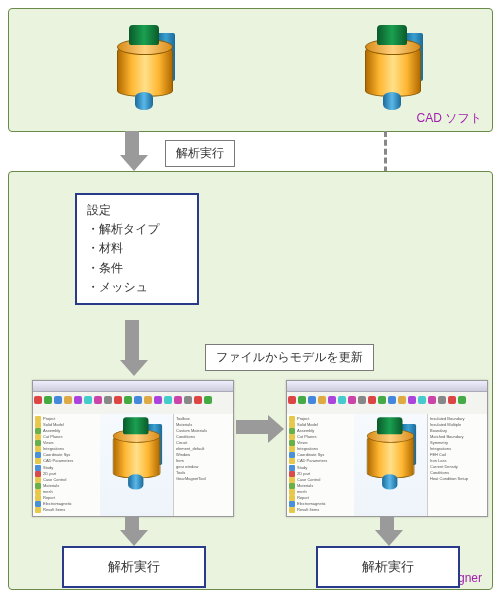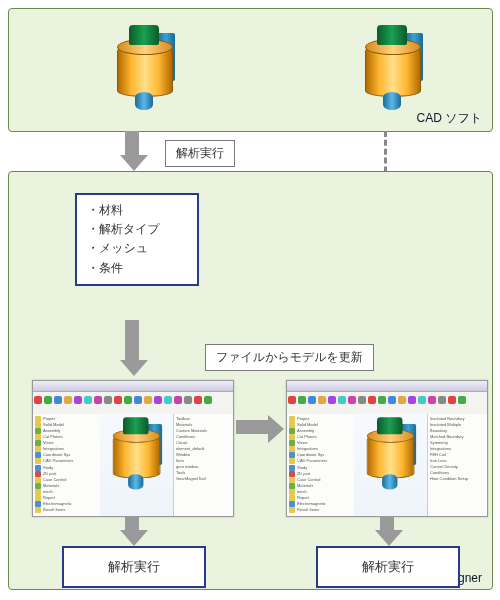--- a/index.html
+++ b/index.html
@@ -5,21 +5,21 @@
 html,body{margin:0;padding:0}
 body{
   width:500px;height:600px;
   font-family:"Meiryo","MS PGothic",sans-serif;
   font-size:13px;color:#333;
   background:#fff;
 }
 .panel{position:absolute;border:1px solid #6a8a4a;border-radius:4px;background:#eaf3de}
 .panel-cad{left:8px;top:8px;width:483px;height:122px}
 .panel-jmag{left:8px;top:171px;width:483px;height:417px}
-.panel-title{position:absolute;right:10px;bottom:4px;color:#0f172a;font-size:12px}
+.panel-title{position:absolute;right:10px;bottom:4px;color:#a21caf;font-size:12px}
 
 .label-box{position:absolute;border:1px solid #7a7a7a;background:#fff;padding:4px 10px;font-size:12px}
 .settings-box{position:absolute;border:2px solid #2a3a8a;background:#fff;padding:6px 10px;line-height:1.6;font-size:12px}
 
 .motor{position:absolute;width:70px;height:85px}
 .m-stator{position:absolute;left:8px;top:18px;width:54px;height:50px;
   background:linear-gradient(90deg,#b36b00 0%,#ffb733 25%,#ffe08a 50%,#ffb733 75%,#b36b00 100%);
   border:1px solid #8a5a00;border-radius:50%/12%}
 .m-stator:before{content:"";position:absolute;left:-1px;top:-7px;width:54px;height:14px;border:1px solid #8a5a00;border-radius:50%;background:linear-gradient(90deg,#d98c1a,#ffd280,#d98c1a)}
 .m-top{position:absolute;left:20px;top:-2px;width:30px;height:20px;background:linear-gradient(90deg,#0a5a2a,#1aa050,#0a5a2a);border-radius:4px 4px 2px 2px}
@@ -75,24 +75,25 @@
 <div class="label-box" style="left:165px;top:140px">解析実行</div>
 
 <div class="dash-col" style="left:384px;top:131px;height:236px"></div>
 <div class="dash-head" style="left:377px;top:366px"></div>
 
 <div class="panel panel-jmag">
   <div class="panel-title">JMAG-Designer</div>
 </div>
 
 <div class="settings-box" style="left:75px;top:193px;width:100px">
+  <div>設定</div>
+  <div>・解析タイプ</div>
   <div>・材料</div>
-  <div>・解析タイプ</div>
+  <div>・条件</div>
   <div>・メッシュ</div>
-  <div>・条件</div>
 </div>
 
 <div class="arrow-down" style="left:120px;top:320px">
   <div class="stem" style="height:40px"></div>
     <div class="head"></div>
 </div>
 
 <div class="label-box" style="left:205px;top:344px">ファイルからモデルを更新</div>
 <div class="arrow-right" style="left:236px;top:415px">
   <div class="stem" style="width:32px;margin-top:5px"></div>

